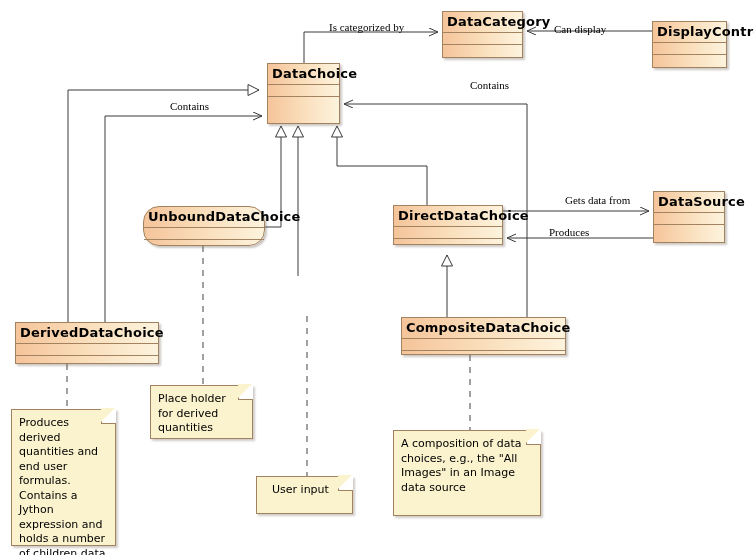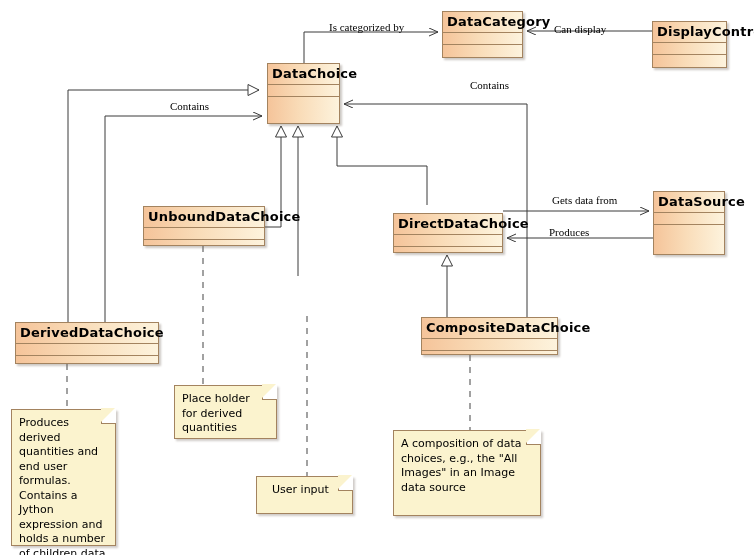--- a/index.html
+++ b/index.html
@@ -146,78 +146,78 @@
       <line x1="203" y1="246" x2="203" y2="385"></line>
       <line x1="307" y1="316" x2="307" y2="476"></line>
       <line x1="470" y1="355" x2="470" y2="430"></line>
     </g>
   </svg>
 
   <div class="edge-label" style="left:329px; top:21px;">Is categorized by</div>
   <div class="edge-label" style="left:554px; top:23px;">Can display</div>
   <div class="edge-label" style="left:170px; top:100px;">Contains</div>
   <div class="edge-label" style="left:470px; top:79px;">Contains</div>
-  <div class="edge-label" style="left:552px; top:194px;">Gets data from</div>
+  <div class="edge-label" style="left:565px; top:194px;">Gets data from</div>
   <div class="edge-label" style="left:549px; top:226px;">Produces</div>
 
   <div class="uml-class" style="left:267px; top:63px; width:73px; height:61px;">
     <span class="cls-name">DataChoice</span>
     <span class="cls-attrs"></span>
     <span class="cls-ops"></span>
   </div>
 
   <div class="uml-class" style="left:442px; top:11px; width:81px; height:47px;">
     <span class="cls-name">DataCategory</span>
     <span class="cls-attrs"></span>
     <span class="cls-ops"></span>
   </div>
 
   <div class="uml-class" style="left:652px; top:5px; width:75px; height:47px;margin-top:16px;">
     <span class="cls-name">DisplayControl</span>
     <span class="cls-attrs"></span>
     <span class="cls-ops"></span>
   </div>
 
-  <div class="uml-class" style="left:143px; top:206px; width:122px; height:40px;">
+  <div class="uml-class" style="left:143px; top:206px; width:122px; height:40px;border-radius:16px;">
     <span class="cls-name">UnboundDataChoice</span>
     <span class="cls-attrs"></span>
     <span class="cls-ops"></span>
   </div>
 
 
   <div class="uml-class" style="left:15px; top:322px; width:144px; height:42px;">
     <span class="cls-name">DerivedDataChoice</span>
     <span class="cls-attrs"></span>
     <span class="cls-ops"></span>
   </div>
 
-  <div class="uml-class" style="left:393px; top:205px; width:110px; height:40px;margin-top:8px;">
+  <div class="uml-class" style="left:393px; top:205px; width:110px; height:40px;">
     <span class="cls-name">DirectDataChoice</span>
     <span class="cls-attrs"></span>
     <span class="cls-ops"></span>
   </div>
 
-  <div class="uml-class" style="left:401px; top:317px; width:137px; height:38px;margin-left:20px;">
+  <div class="uml-class" style="left:401px; top:317px; width:165px; height:38px;">
     <span class="cls-name">CompositeDataChoice</span>
     <span class="cls-attrs"></span>
     <span class="cls-ops"></span>
   </div>
 
-  <div class="uml-class" style="left:653px; top:191px; width:72px; height:64px;">
+  <div class="uml-class" style="left:653px; top:191px; width:72px; height:52px;">
     <span class="cls-name">DataSource</span>
     <span class="cls-attrs"></span>
     <span class="cls-ops"></span>
   </div>
 
   <div class="uml-note" style="left:11px; top:409px; width:105px; height:137px;">
     <span class="note-fold"></span>
     <span class="note-text">Produces derived quantities and end user formulas. Contains a Jython expression and holds a number of children data choices</span>
   </div>
 
-  <div class="uml-note" style="left:150px; top:385px; width:103px; height:54px;margin-left:24px;">
+  <div class="uml-note" style="left:150px; top:385px; width:103px; height:54px;">
     <span class="note-fold"></span>
     <span class="note-text">Place holder for derived quantities</span>
   </div>
 
   <div class="uml-note" style="left:256px; top:476px; width:97px; height:38px;padding-left:15px;">
     <span class="note-fold"></span>
     <span class="note-text">User input</span>
   </div>
 
   <div class="uml-note" style="left:393px; top:430px; width:148px; height:86px;">

